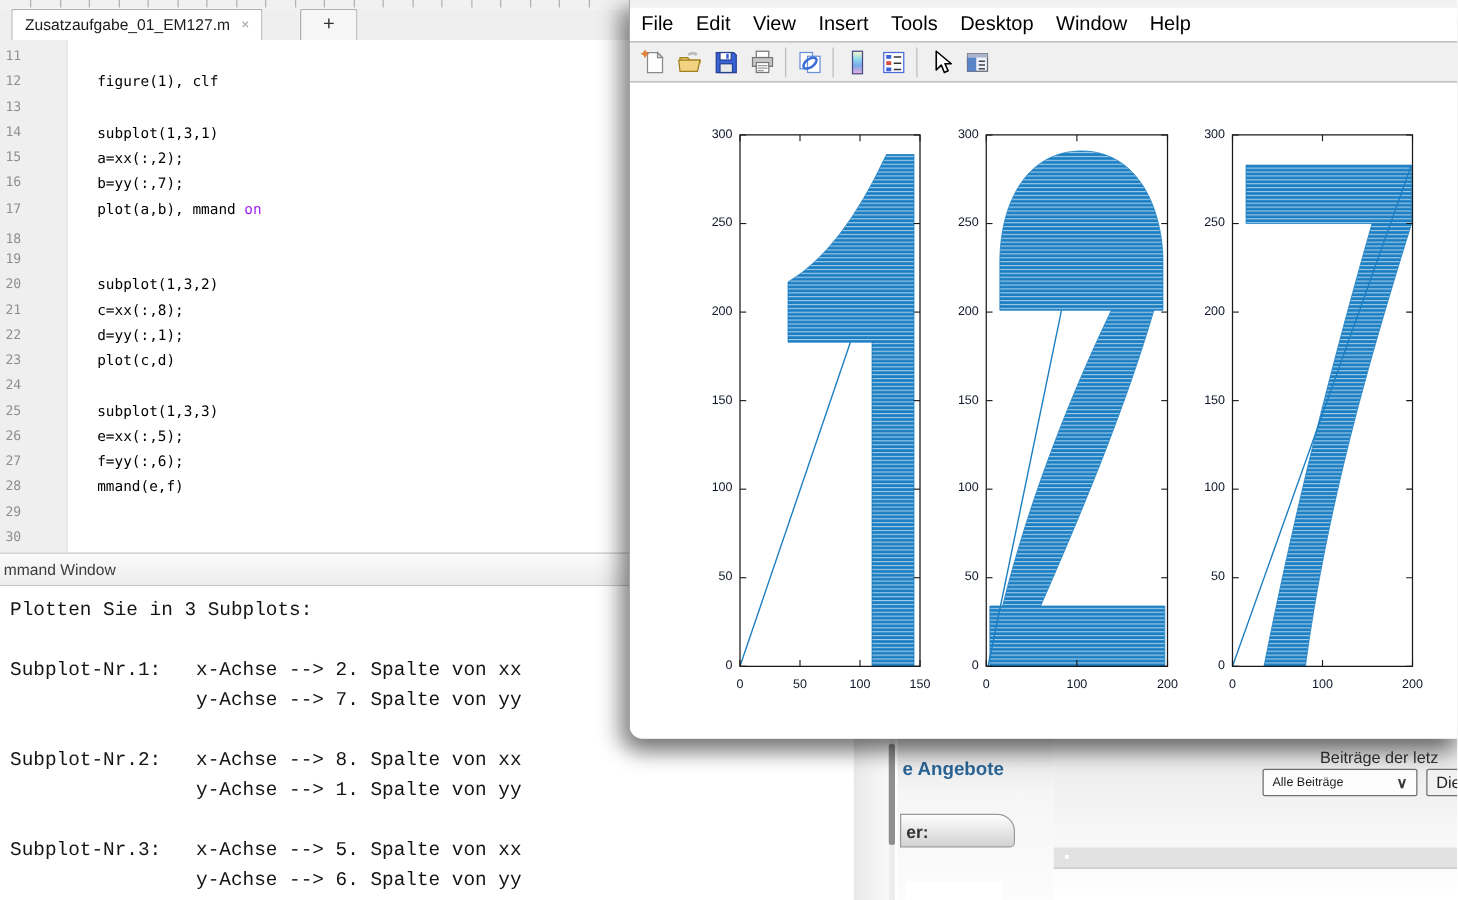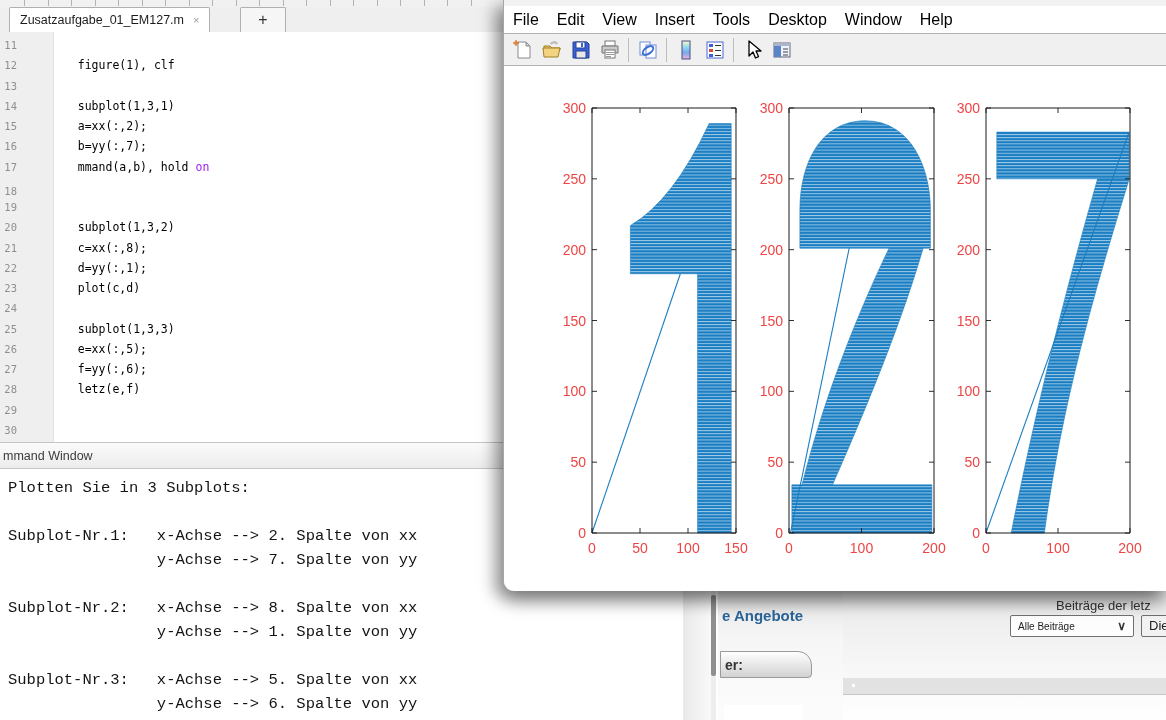--- a/index.html
+++ b/index.html
@@ -83,21 +83,21 @@
   .fw-toolbar{position:absolute;left:0;top:33px;width:100%;height:33px;box-sizing:border-box;
               background:#f0f0f0;border-top:1px solid #b3b3b3;border-bottom:1px solid #b3b3b3;
               display:flex;align-items:center;padding-left:4px;}
   .tb-btn{width:25px;height:25px;margin:0 2px;display:flex;align-items:center;justify-content:center;}
   .tb-btn svg{width:22px;height:22px;}
   .tb-sep{width:1px;height:24px;background:#bdbdbd;margin:0 4px;}
   .fw-plot{position:absolute;left:0;top:67px;width:100%;height:524px;background:#fff;
            border-bottom-left-radius:10px;}
   .axes{position:absolute;}
   .axes svg{position:absolute;left:0;top:0;width:100%;height:100%;overflow:visible;}
-  .tick-label{position:absolute;font-size:14px;color:#ef4444;line-height:16px;}
+  .tick-label{position:absolute;font-size:10px;color:#0f172a;line-height:16px;}
   .tick-label.y{width:34px;text-align:right;}
   .tick-label.x{width:40px;text-align:center;}
 </style>
 </head>
 <body>
 <div class="root">
 
   <section class="editor">
     <div class="ruler" id="ruler">
         <i style="left: 24px;"></i>
@@ -150,21 +150,21 @@
           <div class="code-line" style="top: 85px;">
             <span class="ln">15</span>
             <span class="code"><span>   a=xx(:,2);</span></span>
           </div>
           <div class="code-line" style="top: 105.25px;">
             <span class="ln">16</span>
             <span class="code"><span>   b=yy(:,7);</span></span>
           </div>
           <div class="code-line" style="top: 125.5px;">
             <span class="ln">17</span>
-            <span class="code"><span>   mmand(a,b), hold </span><span class="seg-special">on</span></span>
+            <span class="code"><span>   plot(a,b), mmand </span><span class="seg-special">on</span></span>
           </div>
           <div class="code-line" style="top: 150px;">
             <span class="ln">18</span>
           </div>
           <div class="code-line" style="top: 166px;">
             <span class="ln">19</span>
           </div>
           <div class="code-line" style="top: 186.25px;">
             <span class="ln">20</span>
             <span class="code"><span>   subplot(1,3,2)</span></span>
@@ -191,21 +191,21 @@
           <div class="code-line" style="top: 307.75px;">
             <span class="ln">26</span>
             <span class="code"><span>   e=xx(:,5);</span></span>
           </div>
           <div class="code-line" style="top: 328px;">
             <span class="ln">27</span>
             <span class="code"><span>   f=yy(:,6);</span></span>
           </div>
           <div class="code-line" style="top: 348.25px;">
             <span class="ln">28</span>
-            <span class="code"><span>   letz(e,f)</span></span>
+            <span class="code"><span>   mmand(e,f)</span></span>
           </div>
           <div class="code-line" style="top: 368.5px;">
             <span class="ln">29</span>
           </div>
           <div class="code-line" style="top: 388.75px;">
             <span class="ln">30</span>
           </div>
         </div>
     </div>
   </section>

